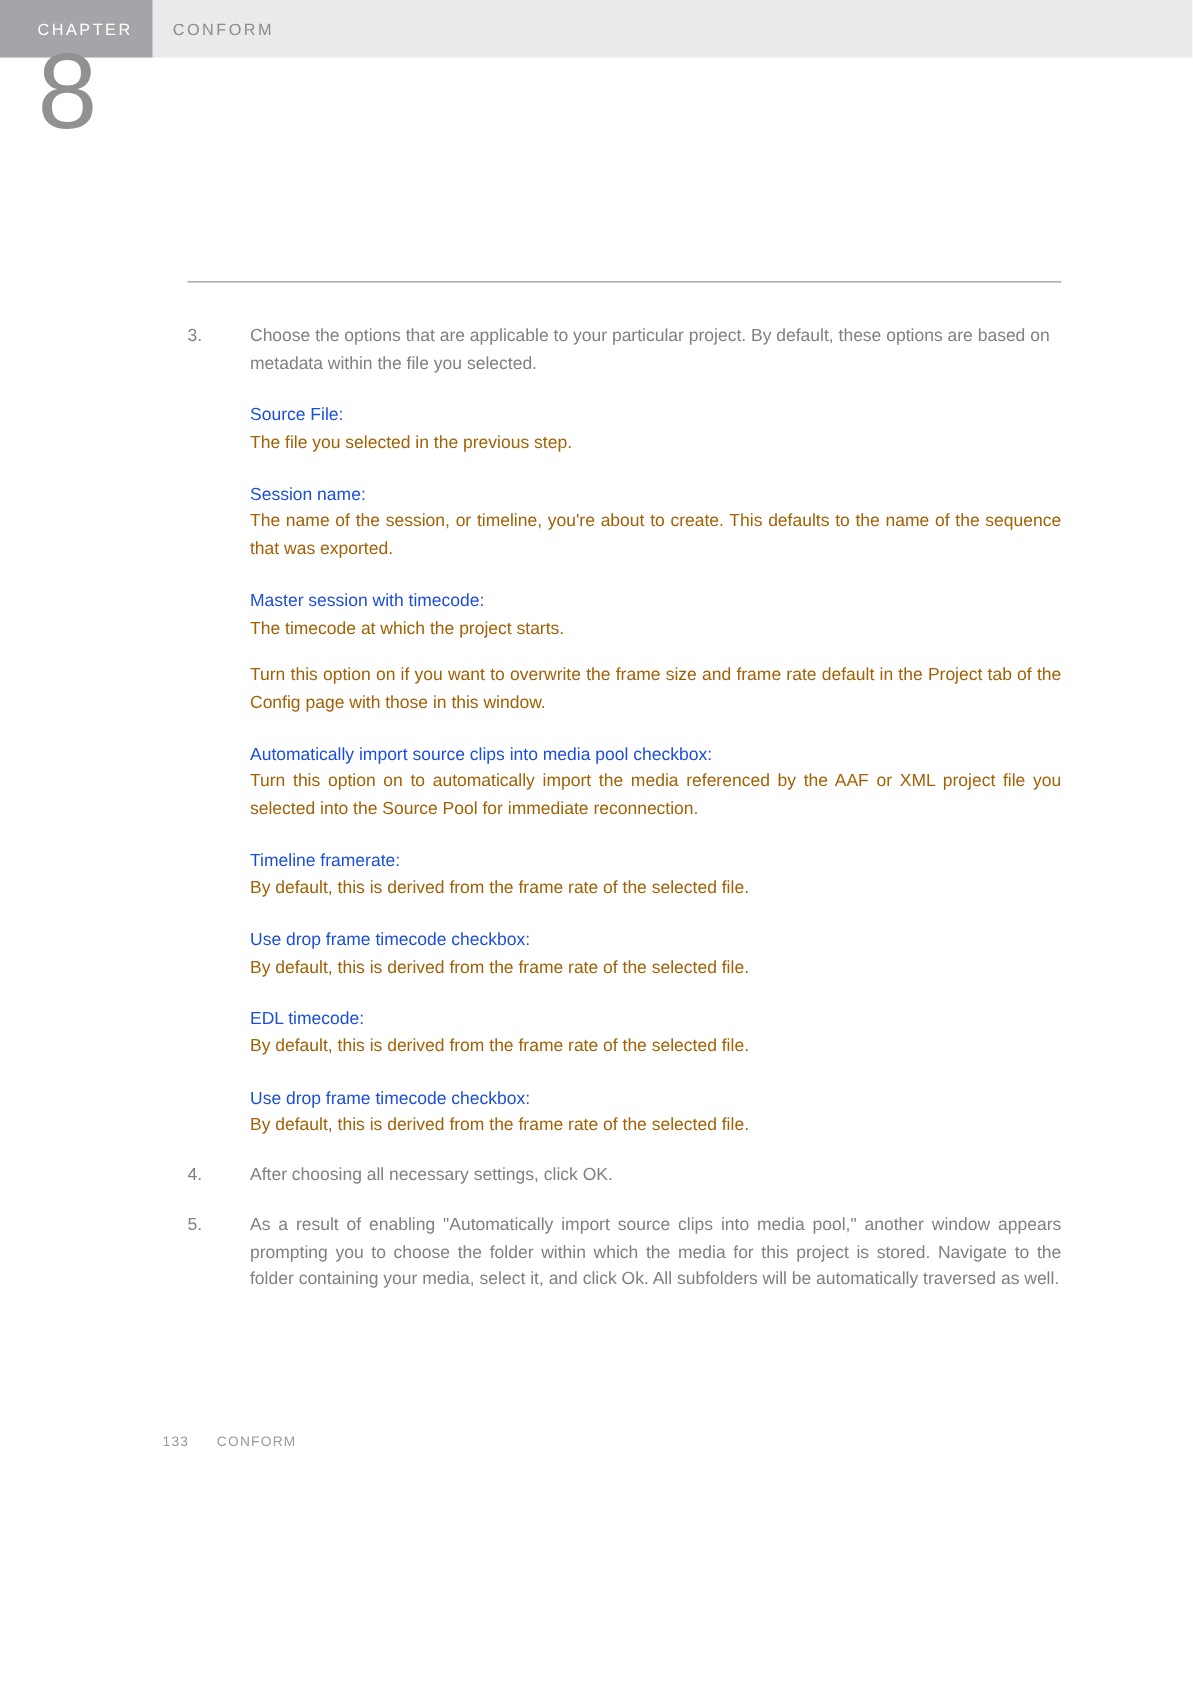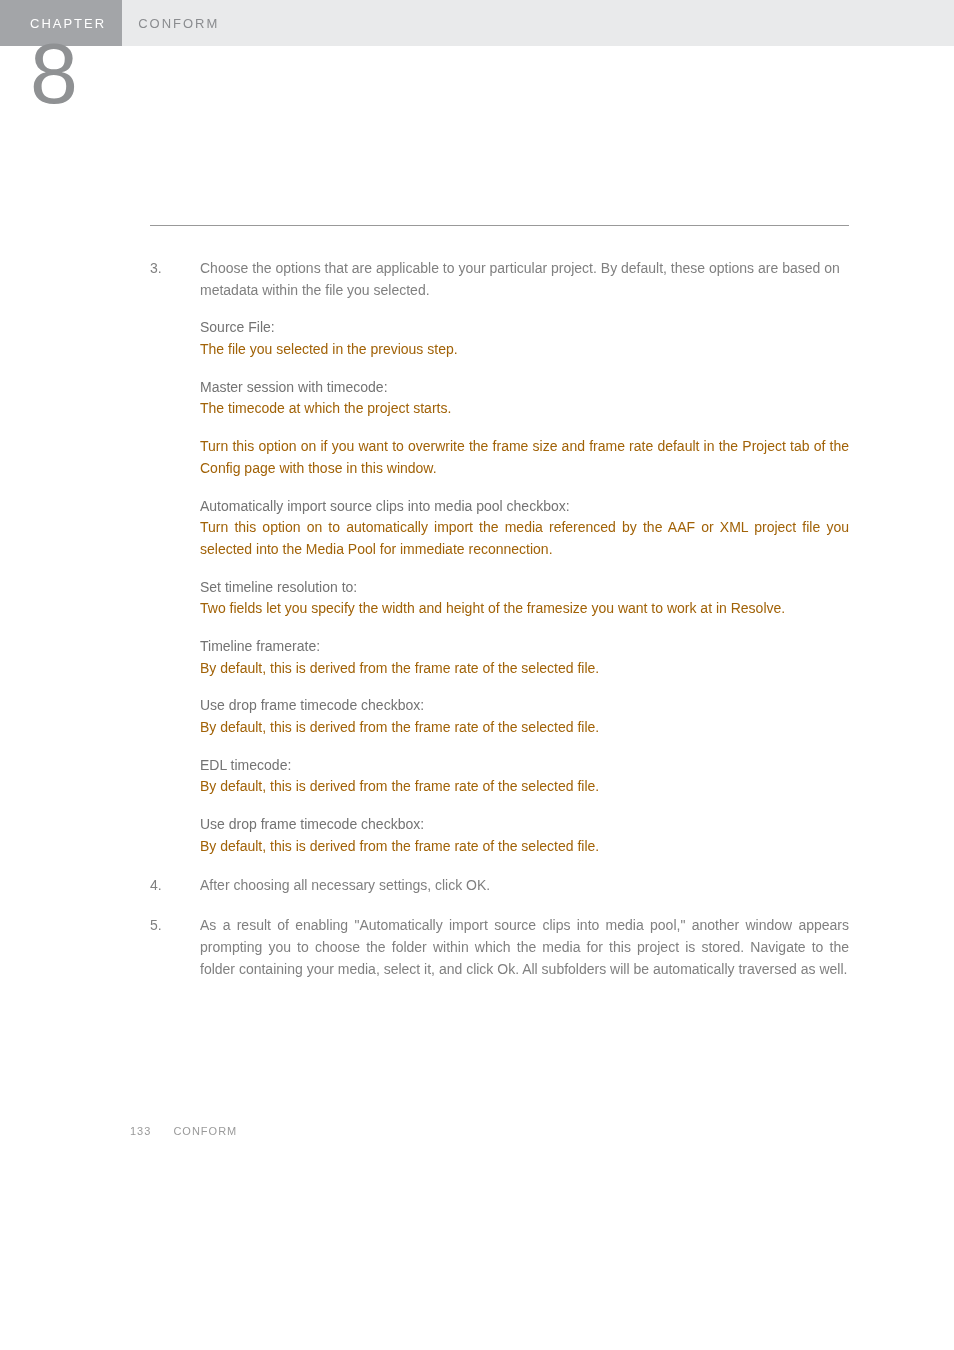--- a/index.html
+++ b/index.html
@@ -80,36 +80,37 @@
     color: #808080;
     text-align: left;
   }
   .step-body.justify {
     text-align: justify;
   }
   .option {
     margin-top: 16px;
   }
   .option-title {
-    color: #737373;
+    color: #1d4ed8;
     font-size: 14px;
     font-weight: 400;
     line-height: 1.55;
+    margin-top: 20px;
   }
   .option-body {
     font-size: 14px;
     color: #a16207;
     line-height: 1.55;
   }
   .option-body.justify {
     text-align: justify;
   }
   .footer {
     position: absolute;
-    bottom: 59px;
+    bottom: 36px;
     left: 130px;
     font-size: 11px;
     letter-spacing: 1px;
     color: #9a9a9a;
   }
   .footer .page-num {
     margin-right: 18px;
   }
 </style>
 </head>
@@ -134,39 +135,39 @@
     <div class="step">
       <div class="step-num">3.</div>
       <div class="step-body">
         <div>Choose the options that are applicable to your particular project. By default, these options are based on metadata within the file you selected.</div>
 
         <div class="option">
           <div class="option-title">Source File:</div>
           <div class="option-body">The file you selected in the previous step.</div>
         </div>
 
+        <div class="option">
+          <div class="option-title">Session name:</div>
+          <div class="option-body justify">The name of the session, or timeline, you're about to create. This defaults to the name of the sequence that was exported.</div>
+        </div>
 
         <div class="option">
           <div class="option-title">Master session with timecode:</div>
           <div class="option-body">The timecode at which the project starts.</div>
         </div>
 
         <div class="option">
           <div class="option-body justify">Turn this option on if you want to overwrite the frame size and frame rate default in the Project tab of the Config page with those in this window.</div>
         </div>
 
         <div class="option">
           <div class="option-title">Automatically import source clips into media pool checkbox:</div>
-          <div class="option-body justify">Turn this option on to automatically import the media referenced by the AAF or XML project file you selected into the Media Pool for immediate reconnection.</div>
-        </div>
-
-        <div class="option">
-          <div class="option-title">Set timeline resolution to:</div>
-          <div class="option-body justify">Two fields let you specify the width and height of the framesize you want to work at in Resolve.</div>
-        </div>
+          <div class="option-body justify">Turn this option on to automatically import the media referenced by the AAF or XML project file you selected into the Source Pool for immediate reconnection.</div>
+        </div>
+
 
         <div class="option">
           <div class="option-title">Timeline framerate:</div>
           <div class="option-body">By default, this is derived from the frame rate of the selected file.</div>
         </div>
 
         <div class="option">
           <div class="option-title">Use drop frame timecode checkbox:</div>
           <div class="option-body">By default, this is derived from the frame rate of the selected file.</div>
         </div>

